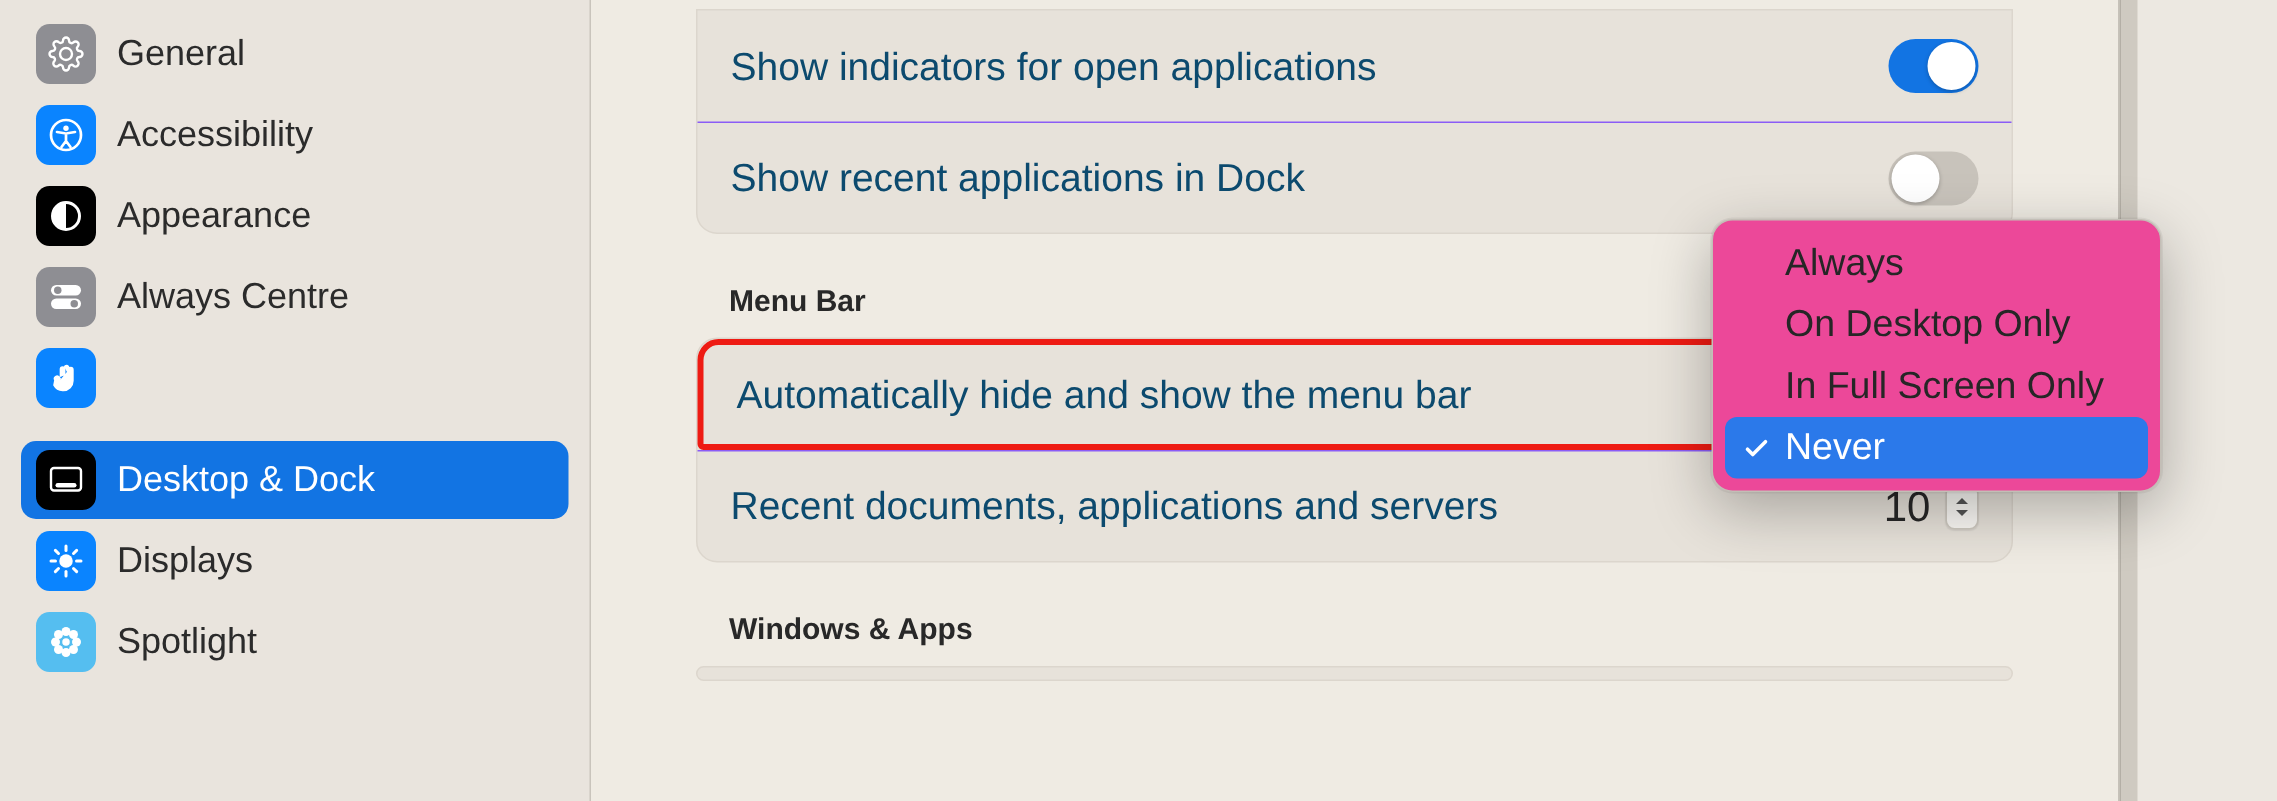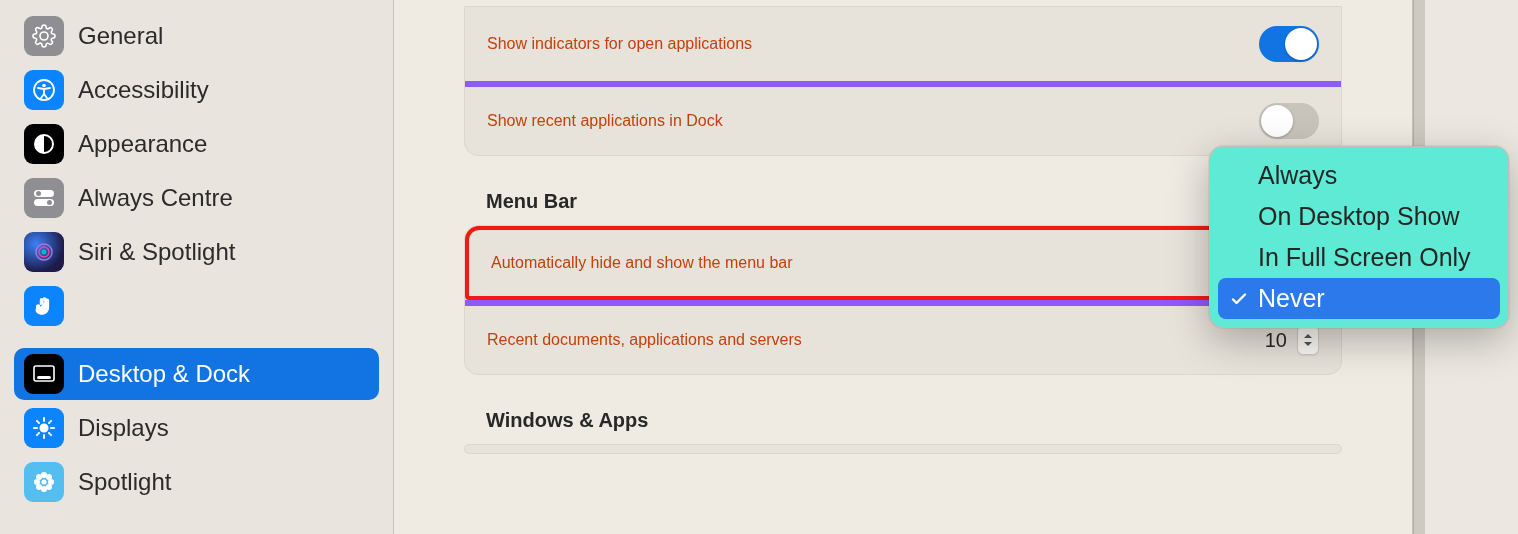--- a/index.html
+++ b/index.html
@@ -80,25 +80,25 @@
       border-radius: 14px;
     }
     .row {
       display: flex;
       align-items: center;
       justify-content: space-between;
       padding: 16px 22px;
       min-height: 74px;
     }
     .row + .row {
-      border-top: 6px solid #8b5cf6;
+      border-top: 1px solid #8b5cf6;
     }
     .row-label {
-      font-size: 16px;
-      color: #c2410c;
+      font-size: 26px;
+      color: #0c4a6e;
     }
     .section-title {
       font-size: 20px;
       font-weight: 700;
       color: #282828;
       margin: 34px 0 12px 92px;
     }
     .toggle {
       width: 60px;
       height: 36px;
@@ -126,42 +126,42 @@
     .highlight-box {
       border: 4px solid #ee1b13;
       border-radius: 4px;
     }
     .stepper-control {
       display: flex;
       align-items: center;
       gap: 10px;
     }
     .stepper-value {
-      font-size: 20px;
+      font-size: 28px;
       color: #272727;
     }
     .stepper-arrows {
       width: 22px;
       height: 30px;
       background: #fbf9f5;
       border: 1px solid #cfcac1;
       border-radius: 6px;
       display: flex;
       flex-direction: column;
       align-items: center;
       justify-content: center;
       box-shadow: 0 1px 1px rgba(0,0,0,0.08);
     }
     .stepper-arrows svg { display: block; }
     .popup-menu {
       position: absolute;
       top: 146px;
-      left: 1209px;
+      left: 1141px;
       width: 300px;
-      background: #5eead4;
+      background: #ec4899;
       border: 1px solid #c3beb6;
       border-radius: 14px;
       padding: 8px;
       box-shadow: 0 12px 40px rgba(0,0,0,0.28), 0 0 0 1px rgba(0,0,0,0.05);
     }
     .popup-item {
       display: flex;
       align-items: center;
       padding: 6px 10px 6px 8px;
       border-radius: 8px;
@@ -242,30 +242,20 @@
         <svg width="26" height="26" viewBox="0 0 26 26">
             <rect x="3" y="5" width="20" height="7" rx="3.5" fill="#fff"></rect>
             <circle cx="7.5" cy="8.5" r="2.5" fill="#8e8e93"></circle>
             <rect x="3" y="14" width="20" height="7" rx="3.5" fill="#fff"></rect>
             <circle cx="18.5" cy="17.5" r="2.5" fill="#8e8e93"></circle>
           </svg>
       </span>
       <span class="sidebar-label">Always Centre</span>
     </div>
 
-    <div class="sidebar-item">
-      <span class="sidebar-icon ic-siri">
-        <svg width="24" height="24" viewBox="0 0 24 24">
-            <circle cx="12" cy="12" r="8" fill="none" stroke="#9f7aea" stroke-width="1.4"></circle>
-            <circle cx="12" cy="12" r="5" fill="none" stroke="#ec4899" stroke-width="1.4"></circle>
-            <circle cx="12" cy="12" r="2.5" fill="#06b6d4"></circle>
-          </svg>
-      </span>
-      <span class="sidebar-label">Siri &amp; Spotlight</span>
-    </div>
 
     <div class="sidebar-item">
       <span class="sidebar-icon ic-privacy">
         <svg width="22" height="22" viewBox="0 0 24 24" fill="#fff">
             <path d="M8 11V5.5a1.5 1.5 0 113 0V10m0-5.5a1.5 1.5 0 113 0V10m0-4a1.5 1.5 0 113 0V14a7 7 0 01-7 7h-.5a7 7 0 01-6.2-3.76L4 13.5a1.8 1.8 0 013-2L8 13" stroke="#fff" stroke-width="1.2" fill="#fff"></path>
           </svg>
       </span>
     </div>
 
     <div style="height:14px"></div>
@@ -367,21 +357,21 @@
   <div class="outer-edge"></div>
 </div>
 
 <div class="popup-menu">
   <div class="popup-item">
     <span class="check"></span>
     <span>Always</span>
   </div>
   <div class="popup-item">
     <span class="check"></span>
-    <span>On Desktop Show</span>
+    <span>On Desktop Only</span>
   </div>
   <div class="popup-item">
     <span class="check"></span>
     <span>In Full Screen Only</span>
   </div>
   <div class="popup-item selected">
     <span class="check">
       <svg width="18" height="18" viewBox="0 0 18 18">
           <path d="M3 9.5l3.5 3.5L15 4.5" stroke="#fff" stroke-width="2.4" fill="none" stroke-linecap="round" stroke-linejoin="round"></path>
         </svg>

